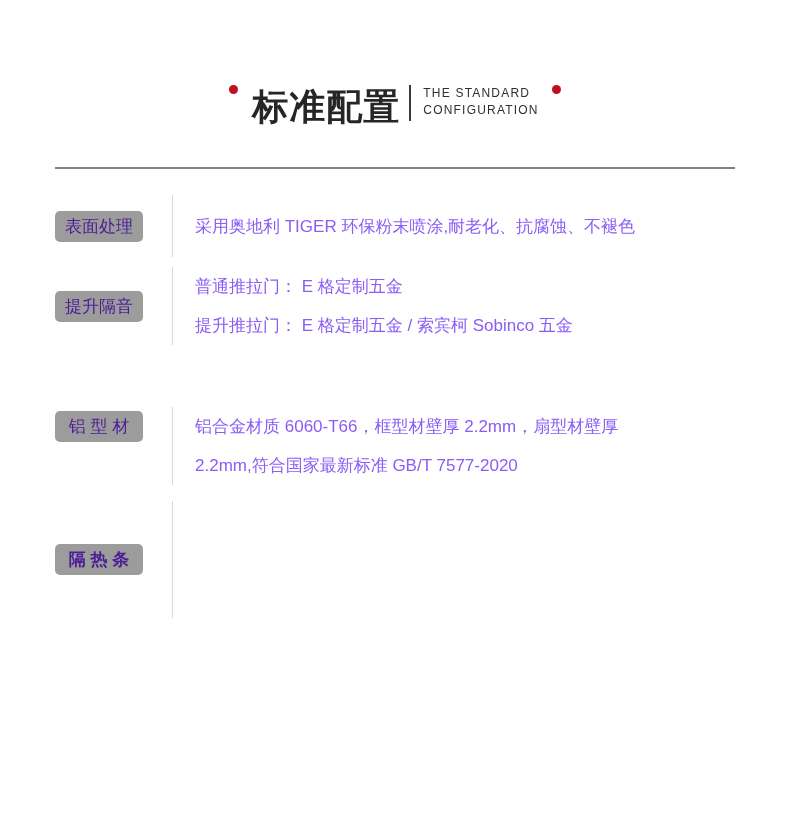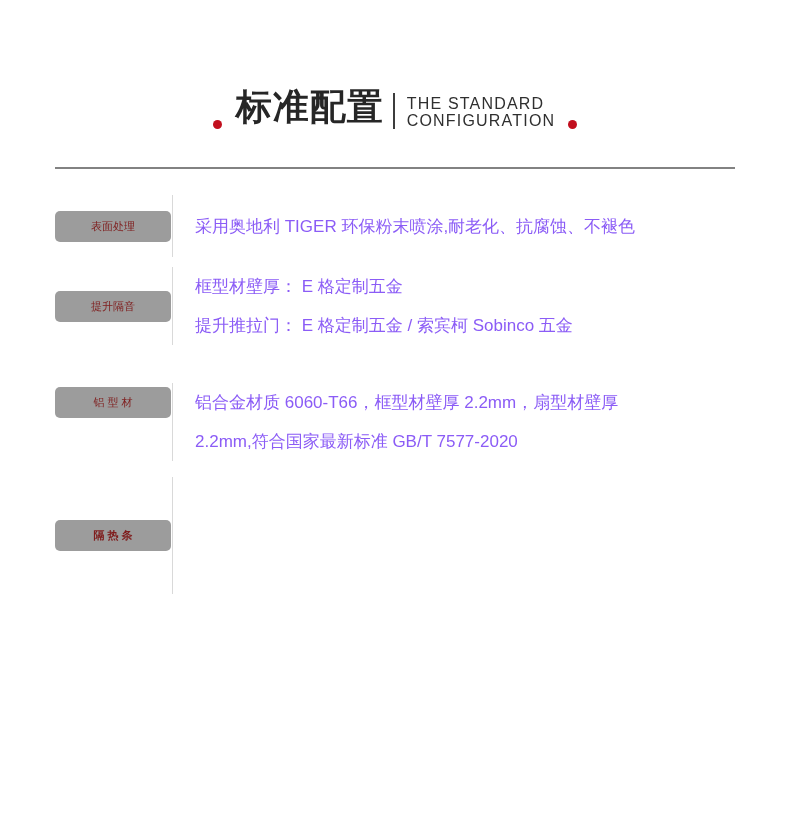--- a/index.html
+++ b/index.html
@@ -12,21 +12,21 @@
     height: 817px;
     overflow: hidden;
     font-family: "Liberation Sans", "DejaVu Sans", sans-serif;
   }
 
   
   .header {
     margin-top: 85px;
     display: flex;
     justify-content: center;
-    align-items: flex-end;
+    align-items: flex-start;
   }
   .accent-dot {
     width: 9px;
     height: 9px;
     border-radius: 50%;
     background: #c20f1e;
     flex: 0 0 auto;
   }
   .dot-left  { margin-right: 14px; }
   .dot-right { margin-left: 13px; }
@@ -39,21 +39,21 @@
     white-space: nowrap;
   }
   .title-vbar {
     width: 2px;
     height: 36px;
     background: #3c3c3c;
     margin: 0 12px 0 9px;
     flex: 0 0 auto;
   }
   .title-en {
-    font-size: 16px;
+    font-size: 12px;
     line-height: 17px;
     letter-spacing: 1.2px;
     color: #2f2f2f;
     font-weight: 400;
     white-space: pre;
   }
 
   
   .content {
     width: 680px;
@@ -64,38 +64,38 @@
     background: #828282;
   }
 
   .row {
     display: flex;
     align-items: center;
   }
   .r1 { margin-top: 26px; min-height: 62px; }
   .r2 { margin-top: 10px; }
   .r3 { margin-top: 20px; }
-  .r4 { margin-top: 18px; }
+  .r4 { margin-top: 42px; }
   .r5 { margin-top: 16px; }
 
   .label-cell {
     flex: 0 0 117px;
     width: 117px;
     display: flex;
   }
   .r4 .label-cell { align-self: flex-start; margin-top: 4px; }
   .r5 .label-cell { align-self: flex-start; margin-top: 43px; font-weight: bold; }
 
   .badge {
-    width: 116px;
+    width: 88px;
     height: 31px;
     border-radius: 5px;
     background: #9c9c9c;
-    color: #7f1d1d;
-    font-size: 11px;
+    color: #4c1d95;
+    font-size: 17px;
     display: flex;
     align-items: center;
     justify-content: center;
     white-space: pre;
   }
 
   .vline {
     flex: 0 0 1px;
     width: 1px;
     background: #d9d9d9;
@@ -132,21 +132,21 @@
     </div>
     <div class="vline"></div>
     <div class="text">采用奥地利 TIGER 环保粉末喷涂,耐老化、抗腐蚀、不褪色</div>
   </div>
 
   <div class="row r2">
     <div class="label-cell">
       <span class="badge">提升隔音</span>
     </div>
     <div class="vline"></div>
-    <div class="text">框型材壁厚： E 格定制五金
+    <div class="text">普通推拉门： E 格定制五金
 提升推拉门： E 格定制五金 / 索宾柯 Sobinco 五金</div>
   </div>
 
   <div class="row r3">
     <div class="vline"></div>
   </div>
 
   <div class="row r4">
     <div class="label-cell">
       <span class="badge">铝 型 材</span>

